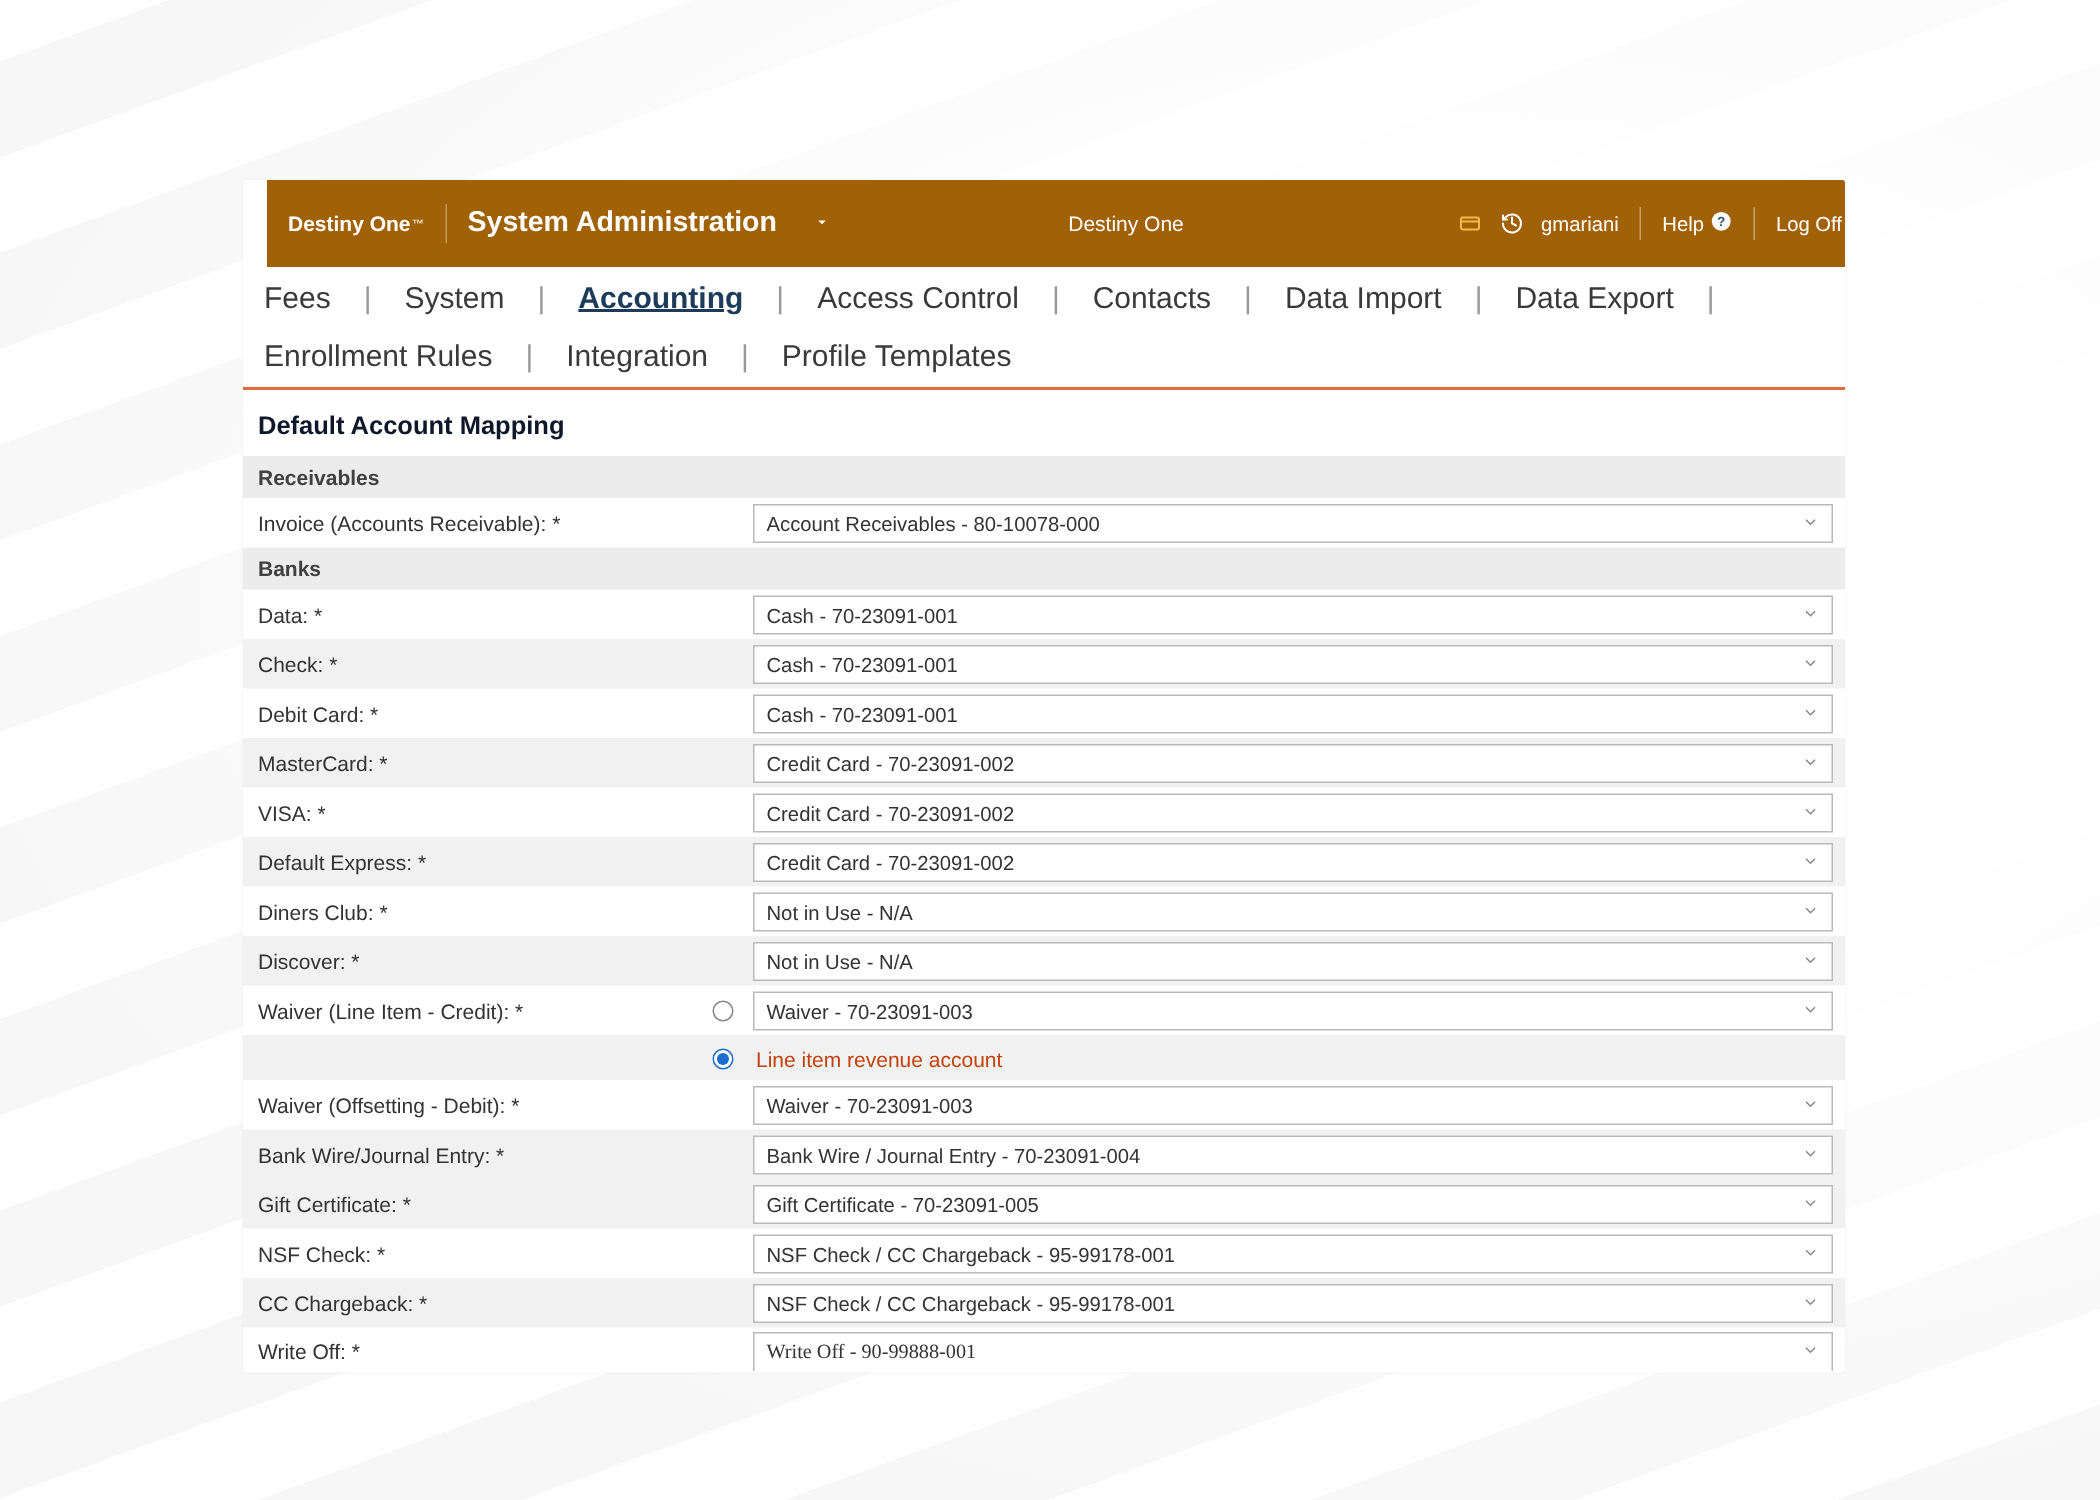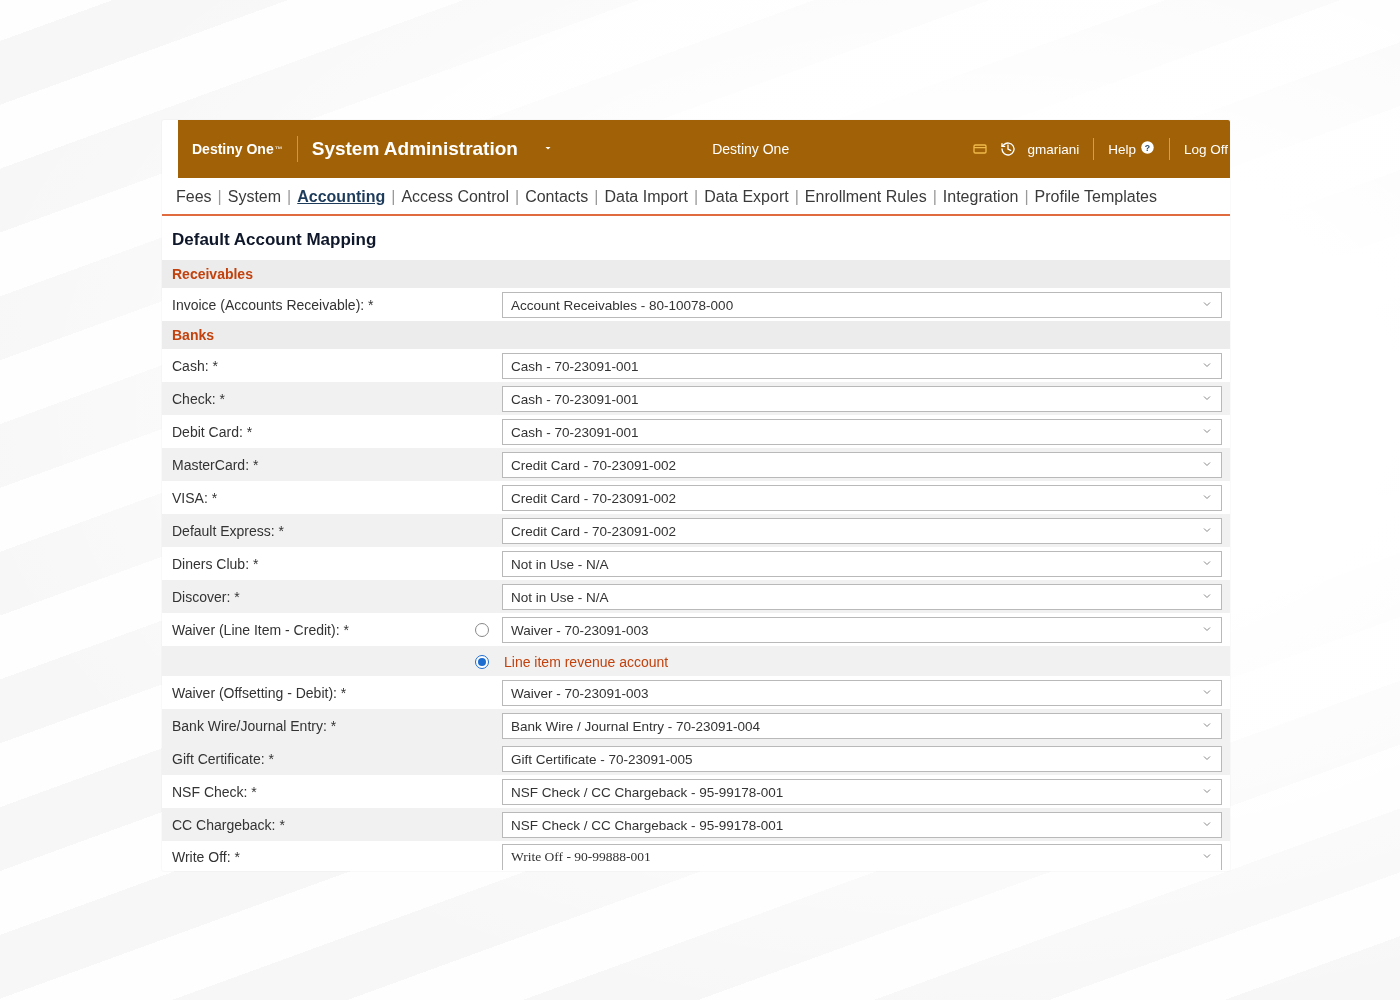--- a/index.html
+++ b/index.html
@@ -80,43 +80,43 @@
     font-size: 13.5px;
   }
   .topbar .right .icon-btn { width: 18px; height: 18px; display:flex; align-items:center; justify-content:center; }
   .topbar .right .icon-btn svg { width: 16px; height: 16px; }
   .topbar .right .vdiv { width:1px; height: 22px; background: rgba(255,255,255,0.4); margin: 0 4px;}
   .topbar .right .help { display:flex; align-items:center; gap:4px; }
   .topbar .right .help svg { width:15px; height:15px; fill:#fff; }
 
   .subnav {
     display: flex;
-    gap: 0;
-    font-size: 16px;
+    gap: 16px;
+    font-size: 20px;
     color: #3a3a3a;
     padding: 10px 14px 8px 14px;
     border-bottom: 2px solid #e06b3f;
     flex-wrap: wrap;
   }
   .subnav .navitem { white-space: nowrap; cursor: pointer; }
   .subnav .navsep { padding: 0 6px; color: #999; }
   .subnav .active { font-weight: 700; text-decoration: underline; color: #1d3b5b; }
 
   .page-title {
     font-size: 17px;
     font-weight: 700;
     color: #0f172a;
     padding: 14px 10px 10px 10px;
   }
 
   .section-header {
     background: #ececec;
     font-weight: 700;
     font-size: 14px;
-    color: #c2410c;
+    color: #404040;
     padding: 6px 10px;
   }
 
   .row {
     display: flex;
     align-items: center;
     min-height: 30px;
     font-size: 14px;
     color: #333;
     border-top: 1px solid transparent;
@@ -268,21 +268,21 @@
         <span class="chev"><svg viewBox="0 0 24 24">
               <polyline points="6 9 12 15 18 9"></polyline>
             </svg></span>
       </div>
     </div>
   </div>
 
   <div class="section-header">Banks</div>
 
   <div class="row">
-    <div class="label">Cash: *</div>
+    <div class="label">Data: *</div>
     <div class="radio-cell"></div>
     <div class="field">
         <div class="select">
           <span>Cash - 70-23091-001</span>
           <span class="chev"><svg viewBox="0 0 24 24">
               <polyline points="6 9 12 15 18 9"></polyline>
             </svg></span>
         </div>
       </div>
   </div>

